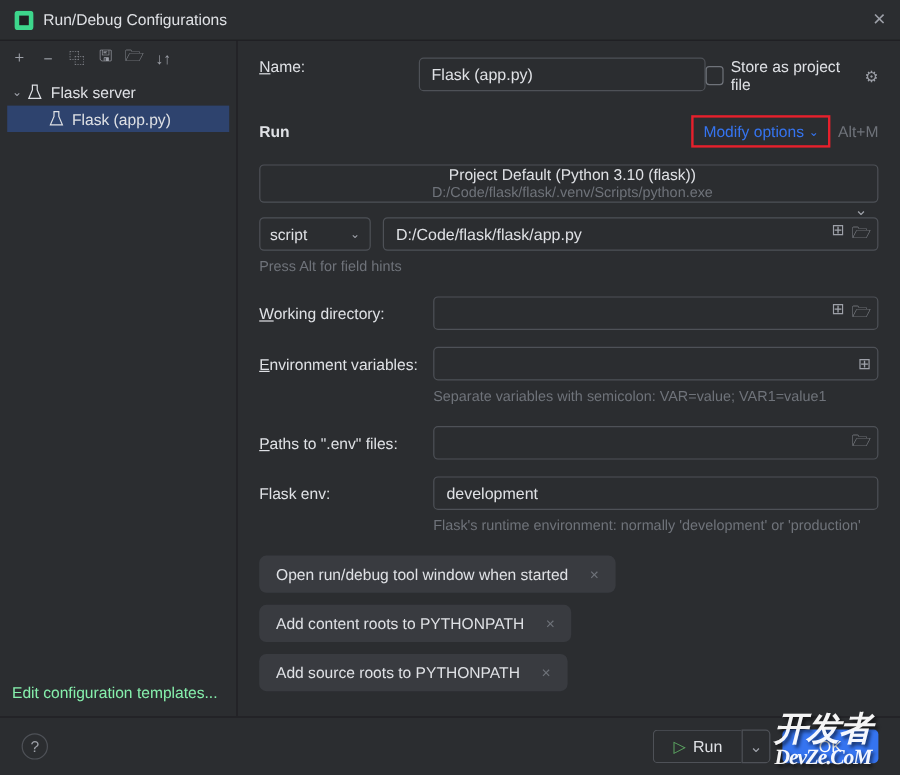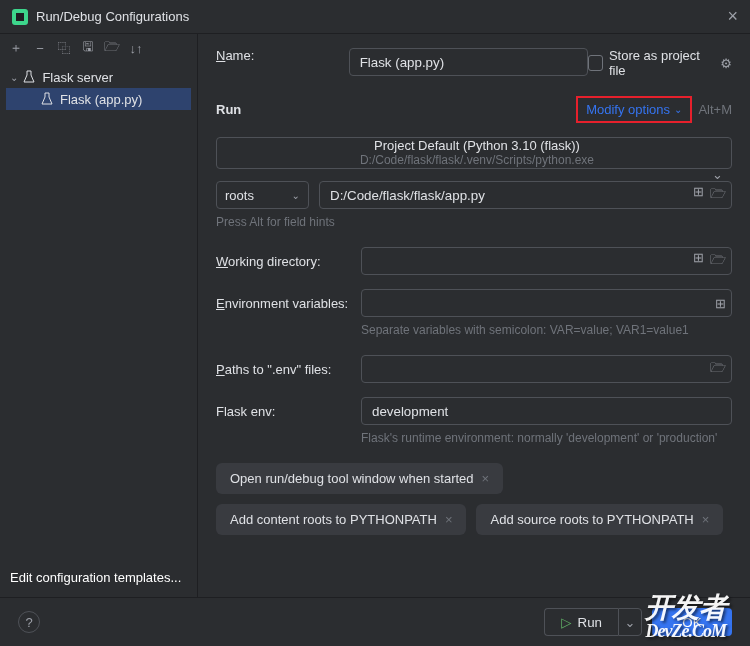--- a/index.html
+++ b/index.html
@@ -10,21 +10,21 @@
 .content { display:flex; height:563px; }
 .sidebar { width:198px; border-right:1px solid #1e1f22; display:flex; flex-direction:column; }
 .toolbar { height:28px; display:flex; align-items:center; gap:8px; padding:0 8px; color:#9da0a8; }
 .toolbar span { cursor:pointer; width:16px; text-align:center; }
 .tree { padding:4px 0; flex:1; }
 .tree-node { display:flex; align-items:center; height:22px; padding-left:10px; cursor:pointer; }
 .tree-node.child { padding-left:34px; background:#2e436e; border-radius:0; margin:0 6px; }
 .tree-node .caret { font-size:10px; margin-right:4px; color:#9da0a8; }
 .flask-icon { width:14px; height:14px; margin-right:6px; }
 .edit-tpl { padding:6px 10px 12px; }
-.edit-tpl a { color:#ffffff; text-decoration:none; cursor:pointer;margin-top:15px; }
+.edit-tpl a { color:#86efac; text-decoration:none; cursor:pointer;margin-top:15px; }
 .main { flex:1; padding:14px 18px 0 18px; position:relative; overflow:hidden; }
 .row { display:flex; align-items:flex-start; margin-bottom:18px; }
 .row label { width:145px; color:#dfe1e5; }
 .row label u { text-decoration:underline; }
 .input { background:#2b2d30; border:1px solid #4e5157; border-radius:4px; height:28px; padding:0 10px; color:#dfe1e5; outline:none; }
 .name-input { width:260px; }
 .checkbox { display:flex; align-items:center; margin-left:auto; gap:6px; color:#dfe1e5; }
 .checkbox-box { width:16px; height:16px; border:1px solid #6f737a; border-radius:3px; }
 .gear2 { color:#9da0a8; margin-left:6px; }
 .section-head { display:flex; align-items:center; margin-bottom:14px; margin-top:6px; }
@@ -41,21 +41,21 @@
 .file-input { flex:1; position:relative; }
 .file-input .input { width:100%; padding-right:28px; }
 .input-icons { position:absolute; right:6px; top:50%; transform:translateY(-50%); display:flex; gap:6px; color:#9da0a8; }
 .hint { font-size:12px; color:#6f737a; margin-bottom:18px; }
 .helper { font-size:12px; color:#6f737a; margin-top:6px; margin-left:145px; margin-bottom:18px; }
 .form-row { display:flex; align-items:center; margin-bottom:14px; }
 .form-row label { width:145px; }
 .form-row .input-wrap { flex:1; position:relative; }
 .form-row .input-wrap .input { width:100%; }
 .chips { display:flex; flex-wrap:wrap; gap:10px; margin-top:18px; }
-.chip { background:#393b40; border-radius:6px; padding:8px 14px; display:flex; align-items:center; gap:8px; font-size:13px; }
+.chip { background:#393b40; border-radius:6px; padding:8px 14px; display:flex; align-items:center; gap:18px; font-size:13px; }
 .chip .x { color:#6f737a; cursor:pointer; }
 .footer { position:absolute; bottom:0; left:0; right:0; height:49px; border-top:1px solid #1e1f22; display:flex; align-items:center; padding:0 18px; background:#2b2d30; }
 .help { width:22px; height:22px; border:1px solid #4e5157; border-radius:50%; display:flex; align-items:center; justify-content:center; color:#9da0a8; cursor:pointer; }
 .footer-r { margin-left:auto; display:flex; gap:10px; align-items:center; }
 .btn-run { display:flex; }
 .btn-run .main-b { height:28px; border:1px solid #4e5157; border-right:none; border-radius:4px 0 0 4px; background:#2b2d30; color:#dfe1e5; display:flex; align-items:center; padding:0 16px; gap:6px; cursor:pointer; }
 .btn-run .dd { width:24px; height:28px; border:1px solid #4e5157; border-radius:0 4px 4px 0; background:#2b2d30; display:flex; align-items:center; justify-content:center; color:#9da0a8; cursor:pointer; }
 .btn-ok { height:28px; border:none; border-radius:4px; background:#3574f0; color:#fff; width:80px; cursor:pointer; }
 .play-tri { color:#5fad65; }
 .watermark { position:absolute; right:24px; bottom:4px; font-family:serif; font-style:italic; font-weight:700; font-size:28px; color:#fff; opacity:0.95; text-shadow:2px 2px 3px rgba(0,0,0,0.6); letter-spacing:-1px; pointer-events:none; }
@@ -126,21 +126,21 @@
           <path d="M4 1h4v3H3v4h5v3H4a3 3 0 01-3-3V4a3 3 0 013-3z" fill="#3776ab"></path>
           <path d="M12 15H8v-3h5V8H8V5h4a3 3 0 013 3v4a3 3 0 01-3 3z" fill="#ffd43b"></path>
         </svg>
       <span style="margin-left:6px">Project Default (Python 3.10 (flask))</span>
       <span class="interp-path">D:/Code/flask/flask/.venv/Scripts/python.exe</span>
       <span class="caret-d">⌄</span>
     </div>
 
     <div class="file-row">
       <div class="script-sel">
-        <span>roots</span>
+        <span>script</span>
         <span class="caret-d">⌄</span>
       </div>
       <div class="file-input">
         <input class="input" value="D:/Code/flask/flask/app.py" style="">
         <div class="input-icons">
           <span>⊞</span>
           <span>🗁</span>
         </div>
       </div>
     </div>

